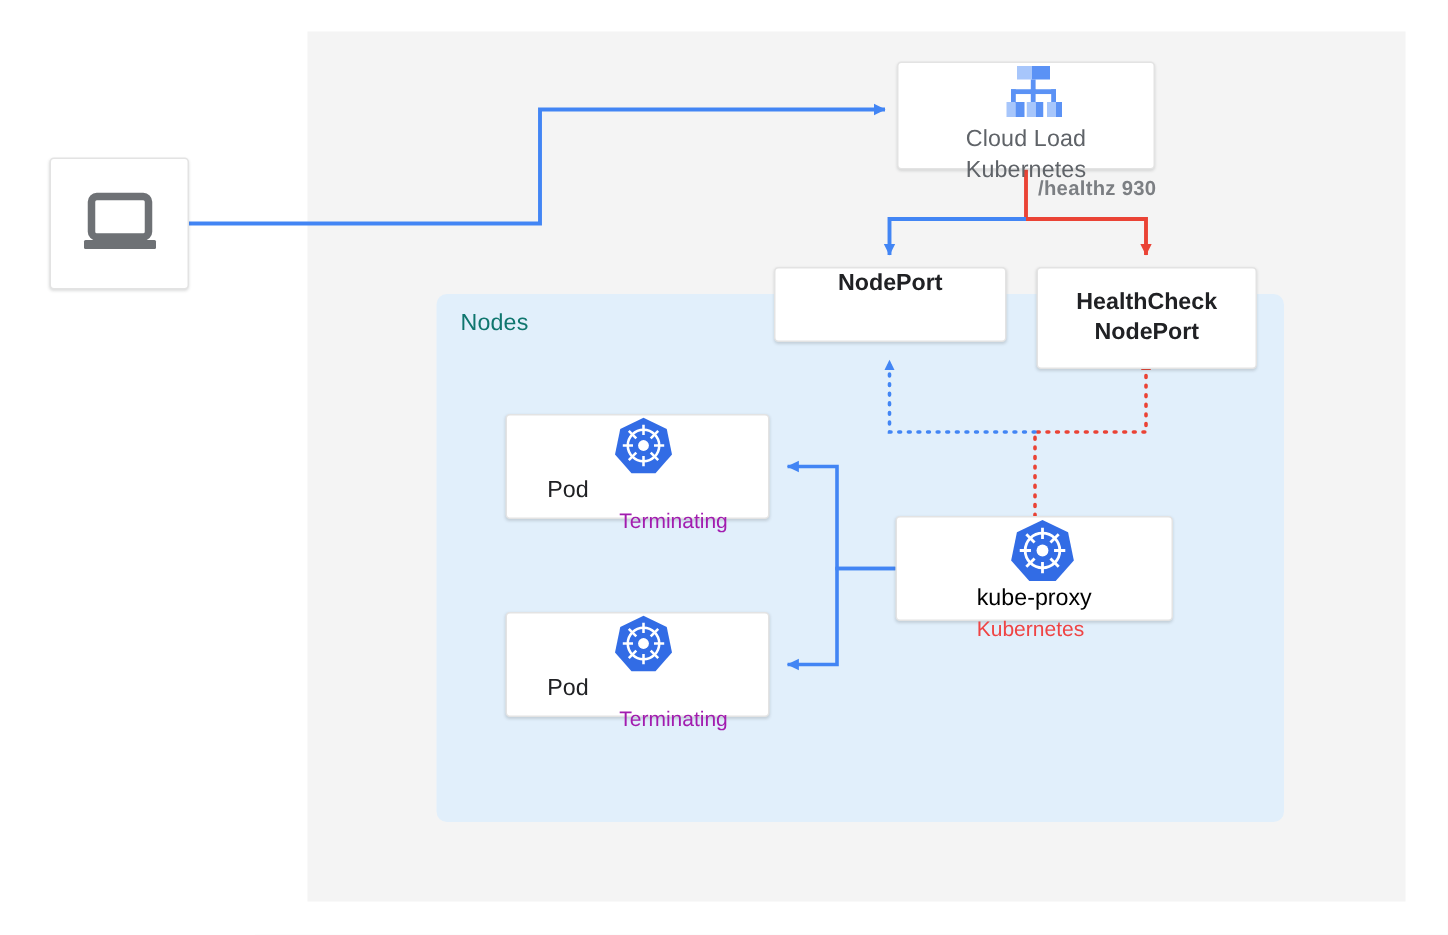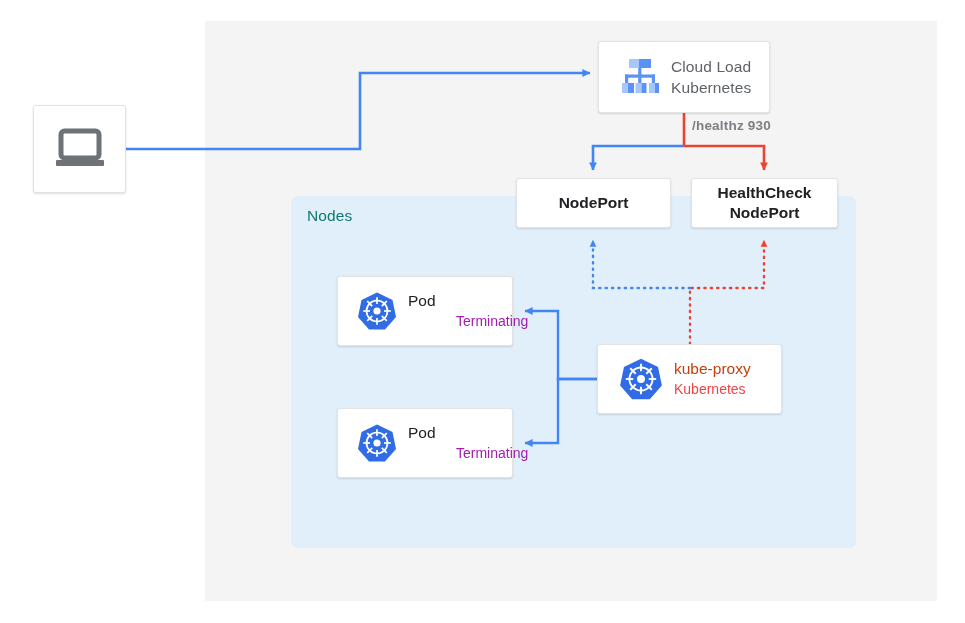--- a/index.html
+++ b/index.html
@@ -14,51 +14,51 @@
   .panel-nodes{position:absolute;left:291px;top:196px;width:565px;height:352px;
                background:#e1effb;border-radius:7px;}
   .nodes-label{position:absolute;left:307px;top:207px;font-size:15.5px;color:#0f766e;
                letter-spacing:.1px;}
 
   
   .card{position:absolute;background:#ffffff;border:1px solid #e3e3e3;
         border-radius:3px;box-shadow:0 1px 2px rgba(60,64,67,.18);
         box-sizing:border-box;}
 
-  .card-row{display:flex;align-items:center;height:100%;}
+  .card-row{display:flex;align-items:center;height:100%;flex-direction:column;}
   .card-ico{flex:0 0 auto;display:flex;align-items:center;justify-content:center;}
   .card-txt{display:flex;flex-direction:column;justify-content:center;}
 
   
   .client{left:33px;top:105px;width:93px;height:88px;}
   .client .card-row{justify-content:center;}
 
   
   .clb{left:598px;top:41px;width:172px;height:72px;}
   .clb .card-ico{width:62px;padding-left:10px;}
   .clb .t1{font-size:15.5px;color:#5f6368;line-height:21px;letter-spacing:.1px;}
 
   
   .np{left:516px;top:178px;width:155px;height:50px;}
-  .hcnp{left:691px;top:178px;width:147px;height:50px;}
+  .hcnp{left:691px;top:178px;width:147px;height:68px;}
   .np .ttl,.hcnp .ttl{width:100%;text-align:center;font-size:15.5px;font-weight:bold;
         color:#202124;line-height:20px;}
 
   
   .pod{width:176px;height:70px;left:337px;}
   .pod1{top:276px;}
   .pod2{top:408px;}
   .pod .card-ico{width:62px;padding-left:8px;}
   .pod .t1{font-size:15.5px;color:#202124;line-height:20px;}
   .pod .t2{font-size:14px;color:#a21caf;line-height:20px;margin-left:48px;}
 
   
   .kproxy{left:597px;top:344px;width:185px;height:70px;}
   .kproxy .card-ico{width:66px;padding-left:10px;}
-  .kproxy .t1{font-size:15.5px;color:#c2410c;line-height:20px;}
+  .kproxy .t1{font-size:15.5px;color:#000000;line-height:20px;}
   .kproxy .t2{font-size:14px;color:#ef4444;line-height:20px;}
 
   
   .edge-label{position:absolute;left:692px;top:118px;font-size:13.5px;
               font-weight:bold;color:#7c7f83;letter-spacing:.2px;}
 
   svg.wires{position:absolute;left:0;top:0;width:965px;height:623px;
             pointer-events:none;overflow:visible;}
 </style>
 </head>

